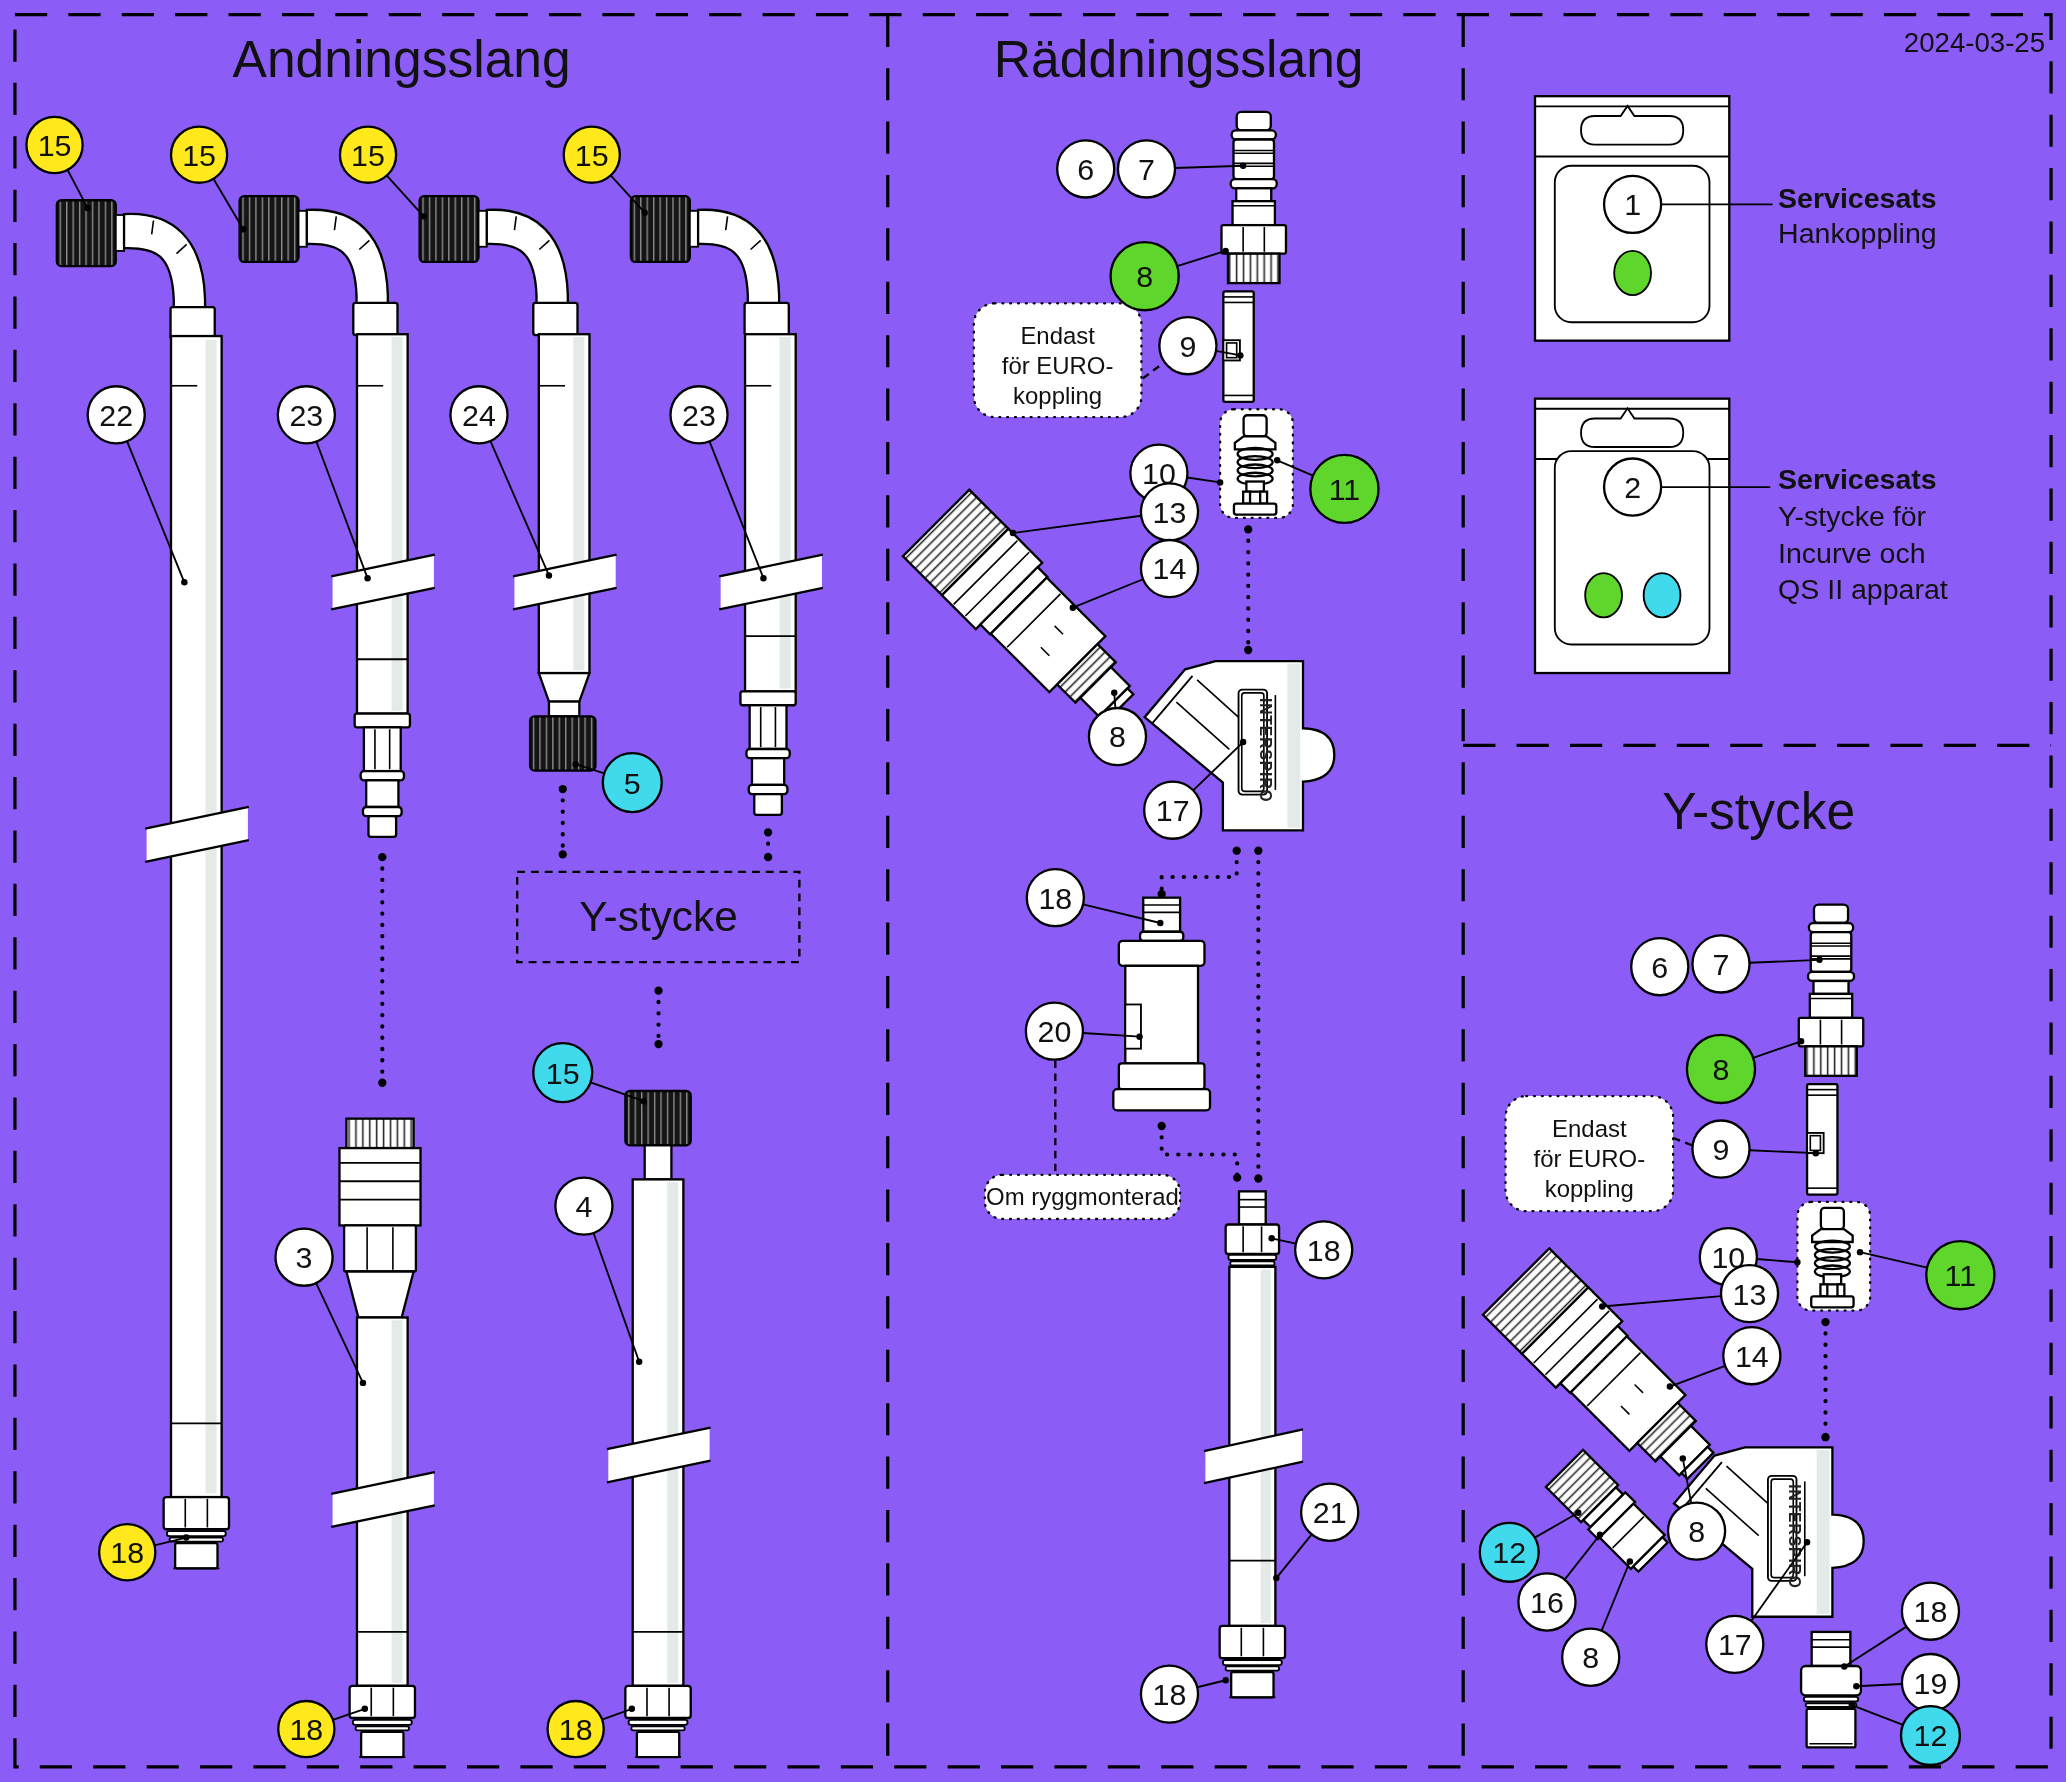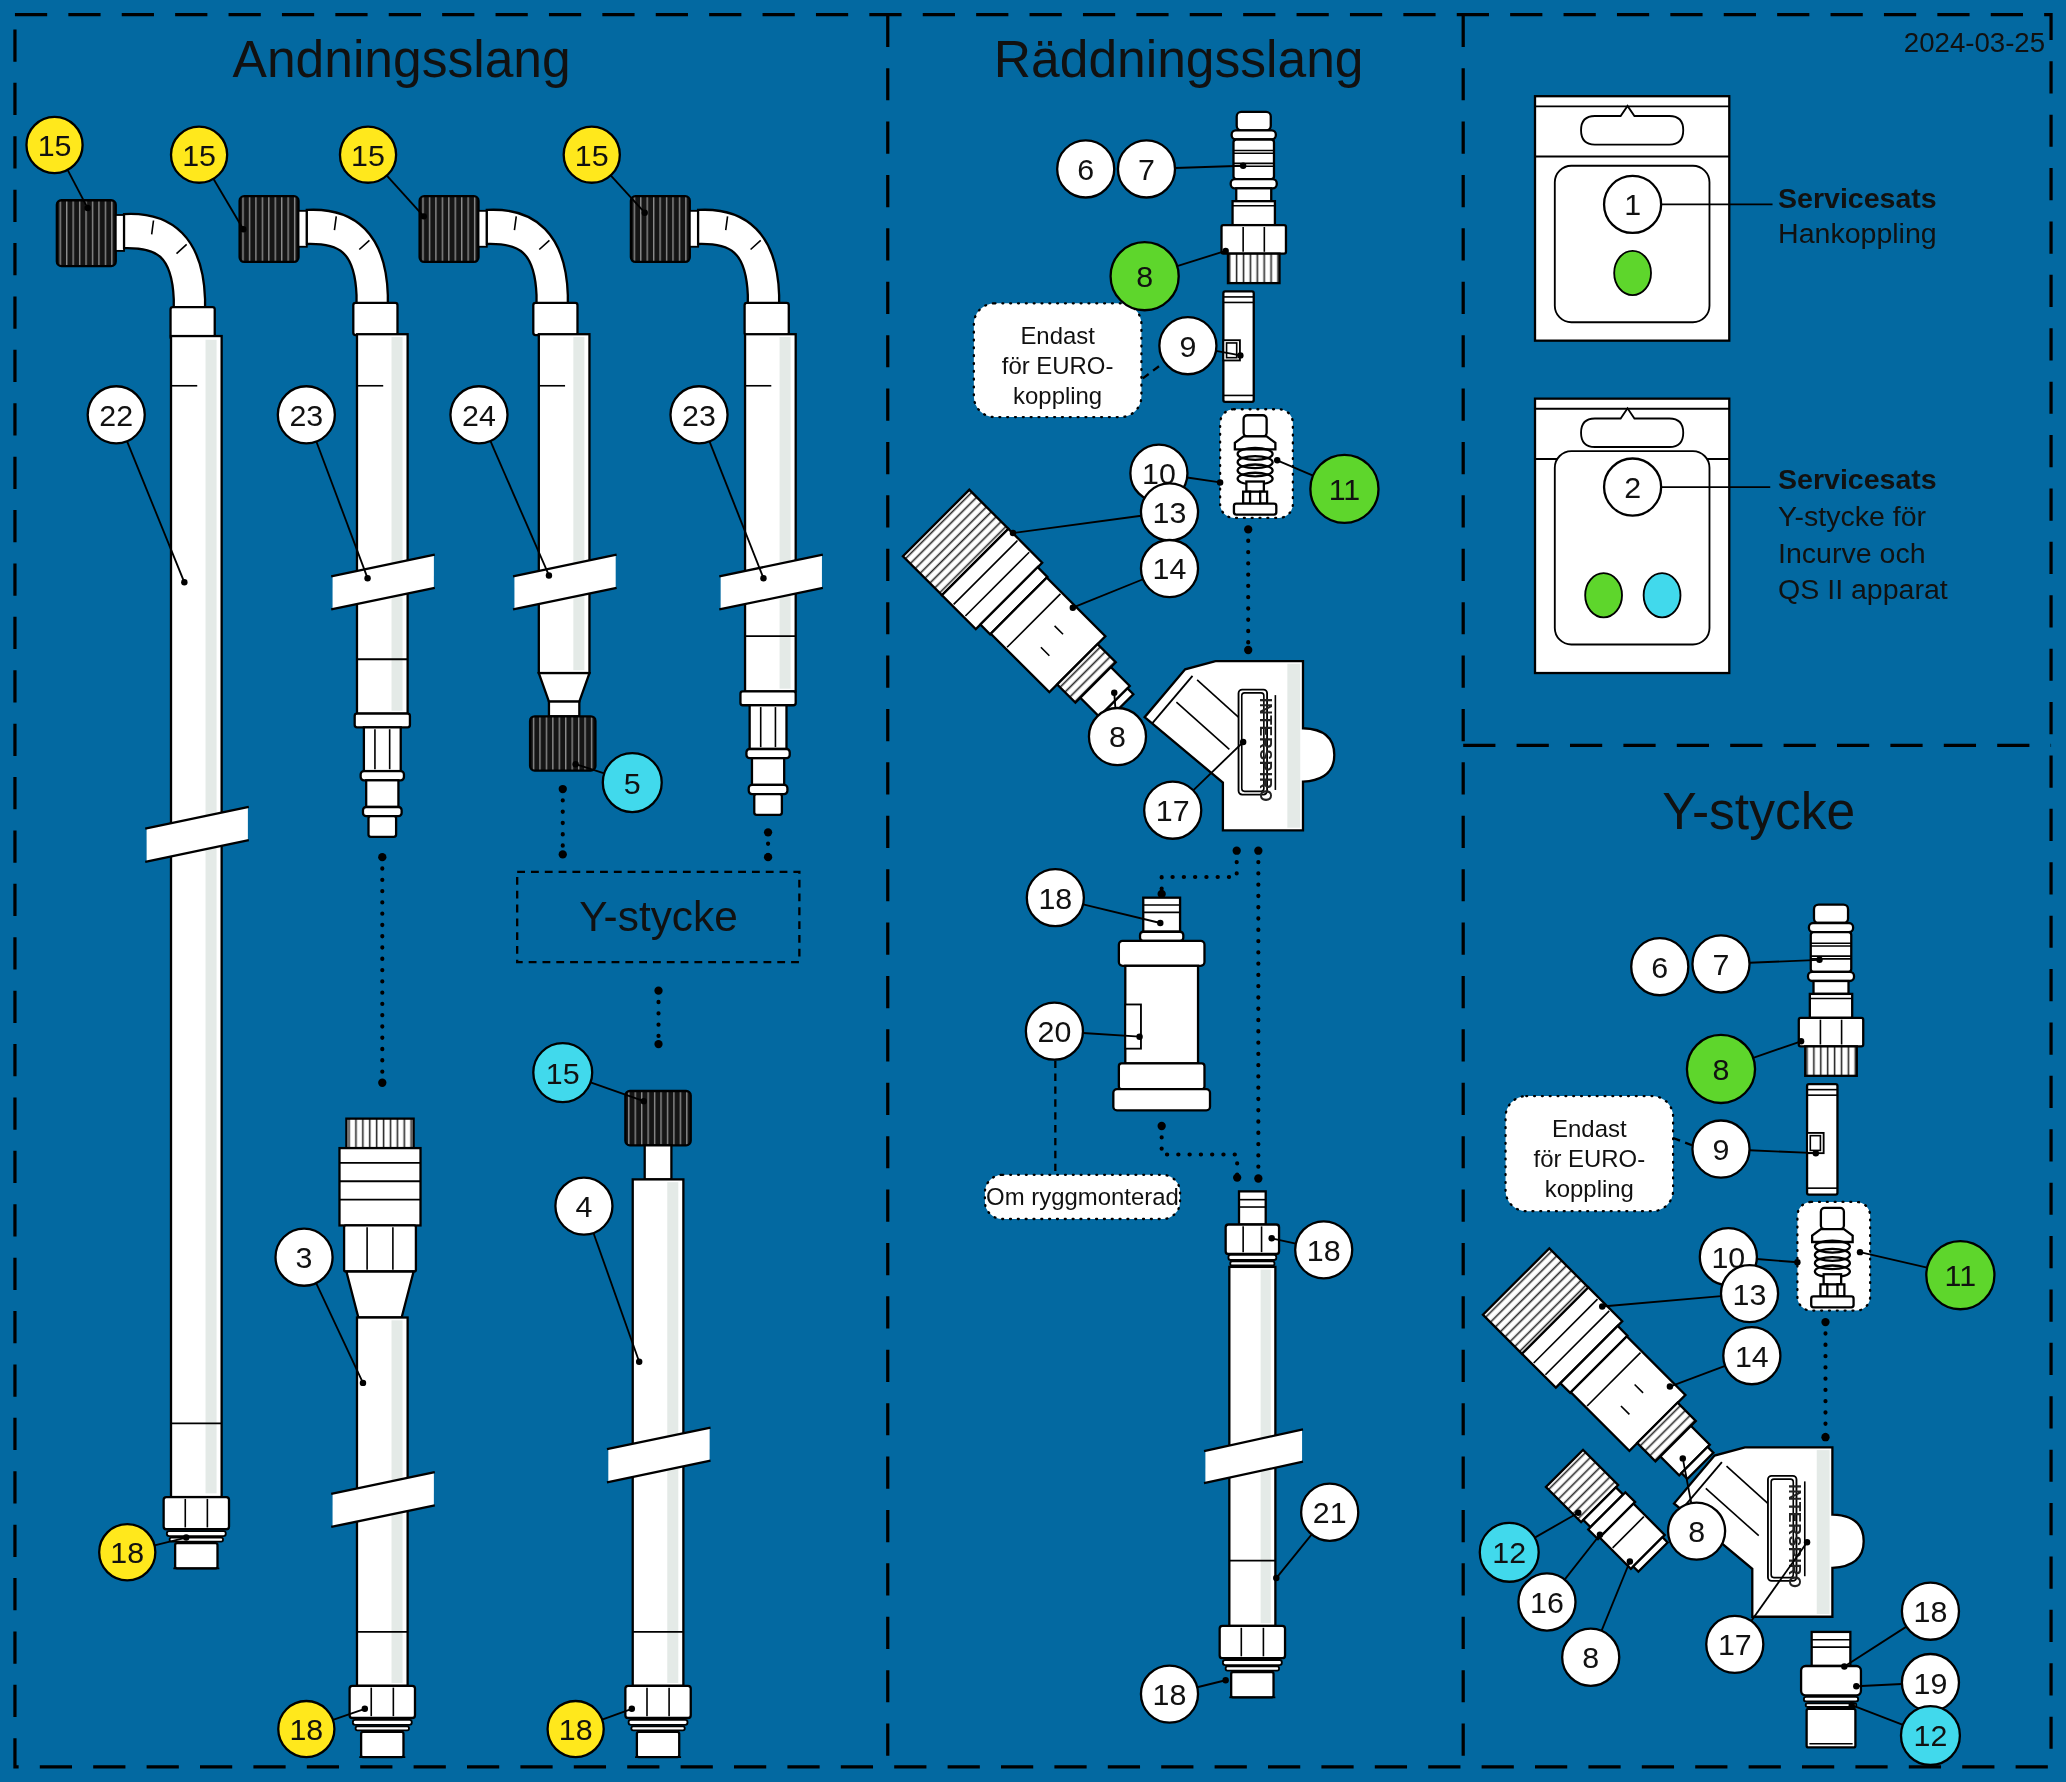--- a/index.html
+++ b/index.html
@@ -1,16 +1,16 @@
 <!DOCTYPE html>
 <html style="font-size:7.4px"><head>
 <meta charset="utf-8">
 <style>
   html,body{margin:0;padding:0;background:#fff;}
-  .stage{position:relative;width:2066px;height:1782px;background:#0369a1;overflow:hidden;}
+  .stage{position:relative;width:2066px;height:1782px;background:#8b5cf6;overflow:hidden;}
   svg{position:absolute;inset:0;}
   
   .s  {fill:#fff;stroke:#000;stroke-width:5;}
   .s4 {fill:#fff;stroke:#000;stroke-width:4;}
   .sn {fill:none;stroke:#000;stroke-width:5;}
   .ln {fill:none;stroke:#000;stroke-width:4;}
   .t3 {fill:none;stroke:#000;stroke-width:3.5;}
   .shade{fill:#E4EAE7;stroke:none;}
   .wh {fill:#fff;stroke:none;}
   .border {fill:none;stroke:#000;stroke-width:7;stroke-dasharray:70 46;}

